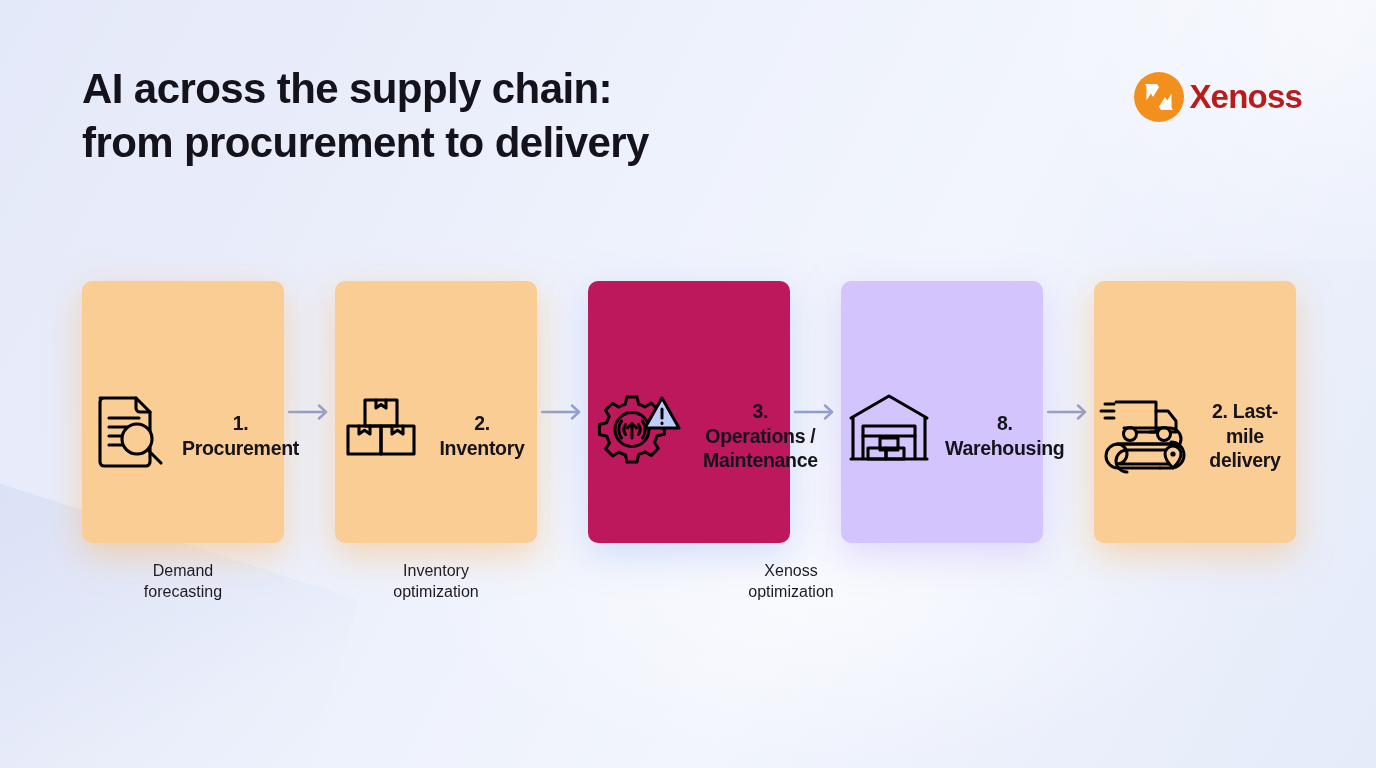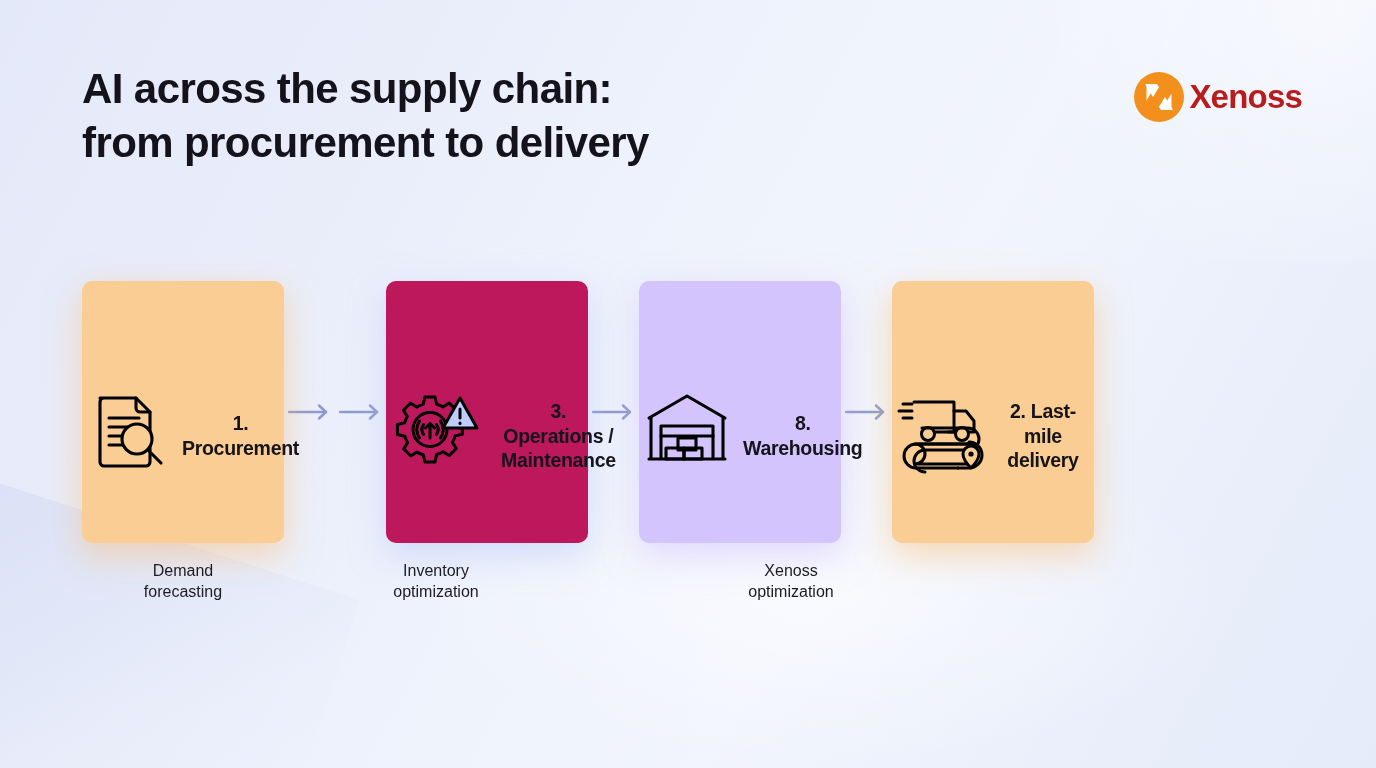--- a/index.html
+++ b/index.html
@@ -149,20 +149,33 @@
     <div class="card-title">1. Procurement</div>
   </div>
 
   <div class="arrow">
     <svg width="44" height="16" viewBox="0 0 44 16" fill="none" stroke="#8E9BCB" stroke-width="2.4" stroke-linecap="round" stroke-linejoin="round">
       <path d="M1 8 H38"></path>
         <path d="M31 1.5 L38 8 L31 14.5"></path>
     </svg>
   </div>
 
+  <div class="card orange">
+    <div class="card-icon">
+      <svg width="92" height="92" viewBox="0 0 92 92" fill="none" stroke="#000" stroke-width="3.1" stroke-linecap="round" stroke-linejoin="round">
+        <rect x="30" y="16" width="32" height="26"></rect>
+        <path d="M41 16 v8 l5 -3.5 l5 3.5 v-8"></path>
+        <rect x="13" y="42" width="33" height="28"></rect>
+        <path d="M24 42 v8 l5.5 -3.7 l5.5 3.7 v-8"></path>
+        <rect x="46" y="42" width="33" height="28"></rect>
+        <path d="M57 42 v8 l5.5 -3.7 l5.5 3.7 v-8"></path>
+      </svg>
+    </div>
+    <div class="card-title">2. Inventory</div>
+  </div>
 
   <div class="arrow">
     <svg width="44" height="16" viewBox="0 0 44 16" fill="none" stroke="#8E9BCB" stroke-width="2.4" stroke-linecap="round" stroke-linejoin="round">
       <path d="M1 8 H38"></path>
         <path d="M31 1.5 L38 8 L31 14.5"></path>
     </svg>
   </div>
 
   <div class="card blue">
     <div class="card-icon">

